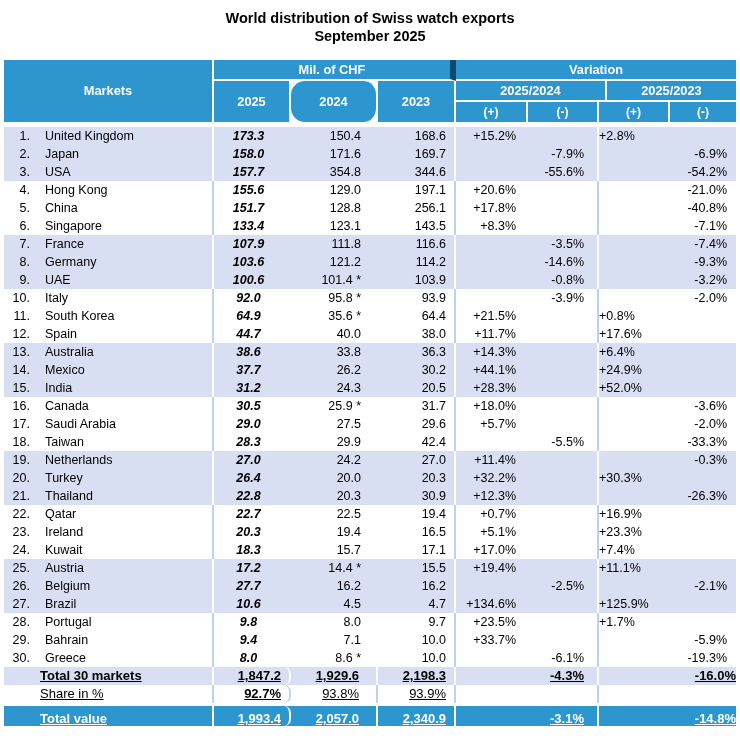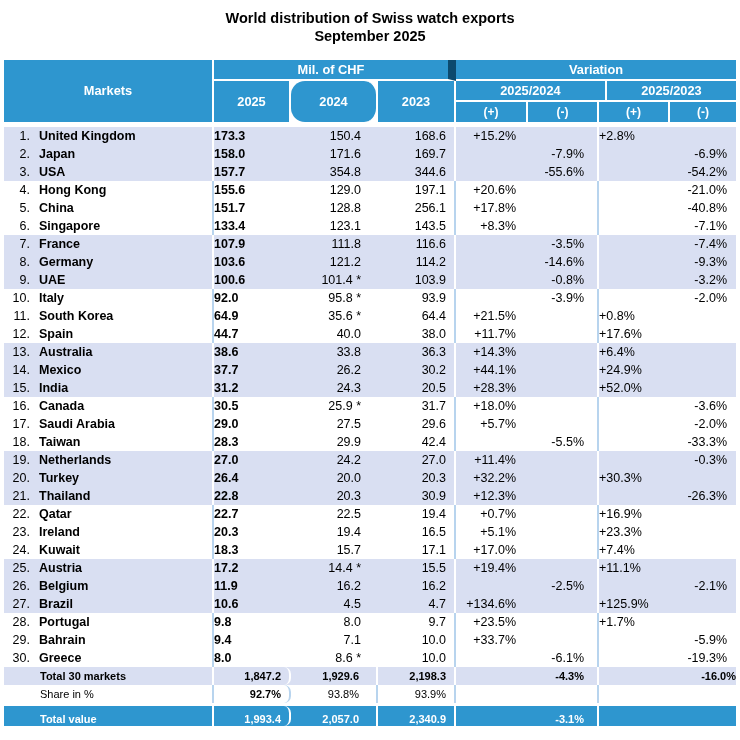--- a/index.html
+++ b/index.html
@@ -18,21 +18,21 @@
     margin-top: 9px;
   }
   .table-wrap { width: 732px; margin: 15px 0 0 4px; }
 
   
   .hdr { display: flex; height: 62px; font-weight: bold; color: #fff; }
   .hcell { background: #2E96CF; box-sizing: border-box; text-align: center; font-size: 12.8px; }
   .hdr-markets { width: 210px; line-height: 62px; border-right: 2px solid #fff; }
   .hdr-rest { width: 522px; display: flex; flex-direction: column; }
   .hdr-rowA { display: flex; height: 21px; }
-  .hdr-chf { width: 242px; line-height: 19px; border-right: 8px solid #0c4a6e; border-bottom: 2px solid #fff; }
+  .hdr-chf { width: 242px; line-height: 19px; border-right: 6px solid #0c4a6e; border-bottom: 2px solid #fff; }
   .hdr-var { width: 280px; line-height: 19px; border-bottom: 2px solid #fff; }
   .hdr-rowBC { display: flex; height: 41px; }
   .hdr-y { line-height: 41px; border-right: 2px solid #fff; }
   .hdr-y1 { width: 77px; } .hdr-y2 { width: 87px; border-radius: 14px; } .hdr-y3 { width: 78px; }
   .hdr-varblock { width: 280px; display: flex; flex-direction: column; }
   .hdr-vlabels { display: flex; height: 21px; }
   .vg-label { line-height: 19px; border-bottom: 2px solid #fff; }
   .vg1 { width: 160px; border-right: 2px solid #fff; }
   .vg2 { width: 137px; }
   .hdr-vsigns { display: flex; height: 20px; }
@@ -43,31 +43,31 @@
   .s-m2 { width: 66px; }
 
   
   .tbody { margin-top: 5px; }
   .tr { display: flex; height: 18px; line-height: 18px; font-size: 12.5px; }
   .tr.shaded { background: #D9DFF2; --sep: #ffffff; }
   .tr.plain  { background: #ffffff; --sep: #B8D4EE; }
   .td { box-sizing: border-box; white-space: pre; }
   .td-mk { width: 210px; border-right: 2px solid var(--sep); display: flex; }
   .rank { width: 26px; text-align: right; }
-  .market { margin-left: 9px; font-weight: bold; }
-  .td-y1 { width: 77px; text-align: left; padding-right: 8px; font-weight: bold; }
+  .market { margin-left: 15px; }
+  .td-y1 { width: 77px; text-align: center; padding-right: 8px; font-weight: bold; font-style: italic; }
   .td-y2 { width: 87px; text-align: right; padding-right: 17px; }
   .td-y3 { width: 78px; text-align: right; padding-right: 8px; border-right: 2px solid var(--sep); }
   .td-vp1 { width: 72px; text-align: right; padding-right: 12px; }
   .td-vm1 { width: 71px; text-align: right; padding-right: 13px; border-right: 2px solid var(--sep); }
   .td-vp2 { width: 71px; text-align: left; padding-right: 13px; }
   .td-vm2 { width: 66px; text-align: right; padding-right: 9px; }
 
   
-  .ftr { display: flex; height: 18px; line-height: 18px; font-size: 11px; }
+  .ftr { display: flex; height: 18px; line-height: 18px; font-size: 13px; text-decoration: underline; }
   .ftr .fc { box-sizing: border-box; white-space: pre; }
   .f-label { width: 210px; padding-left: 36px; border-right: 2px solid var(--sep); }
   .f-y1 { width: 77px; text-align: right; padding-right: 8px; border-right: 2px solid var(--sep); border-radius: 7px; }
   .f-y2 { width: 87px; text-align: right; padding-right: 17px; border-right: 2px solid var(--sep); }
   .f-y3 { width: 78px; text-align: right; padding-right: 8px; border-right: 2px solid var(--sep); }
   .f-v1 { width: 143px; text-align: right; padding-right: 13px; border-right: 2px solid var(--sep); }
   .f-v2 { width: 137px; text-align: right; padding-right: 0; }
   .ftr.total30 { background: #D9DFF2; --sep: #ffffff; font-weight: bold; }
   .ftr.share   { background: #ffffff; --sep: #B8D4EE; }
   .ftr.share .f-y1 { font-weight: bold; }
@@ -438,21 +438,21 @@
     <div class="td td-vp1">+19.4%</div>
     <div class="td td-vm1"></div>
     <div class="td td-vp2">+11.1%</div>
     <div class="td td-vm2"></div>
   </div>
       <div class="tr shaded">
     <div class="td td-mk">
       <span class="rank">26.</span>
       <span class="market">Belgium</span>
     </div>
-    <div class="td td-y1">11.9</div>
+    <div class="td td-y1">27.7</div>
     <div class="td td-y2">16.2</div>
     <div class="td td-y3">16.2</div>
     <div class="td td-vp1"></div>
     <div class="td td-vm1">-2.5%</div>
     <div class="td td-vp2"></div>
     <div class="td td-vm2">-2.1%</div>
   </div>
       <div class="tr shaded">
     <div class="td td-mk">
       <span class="rank">27.</span>
@@ -524,15 +524,16 @@
     <div class="fc f-v1"></div>
     <div class="fc f-v2"></div>
   </div>
 
   <div class="ftr totalvalue">
     <div class="fc f-label">Total value</div>
     <div class="fc f-y1">1,993.4</div>
     <div class="fc f-y2">2,057.0</div>
     <div class="fc f-y3">2,340.9</div>
     <div class="fc f-v1">-3.1%</div>
+    <div class="fc f-v2">-14.8%</div>
   </div>
 
 </div>
 
 </body></html>

